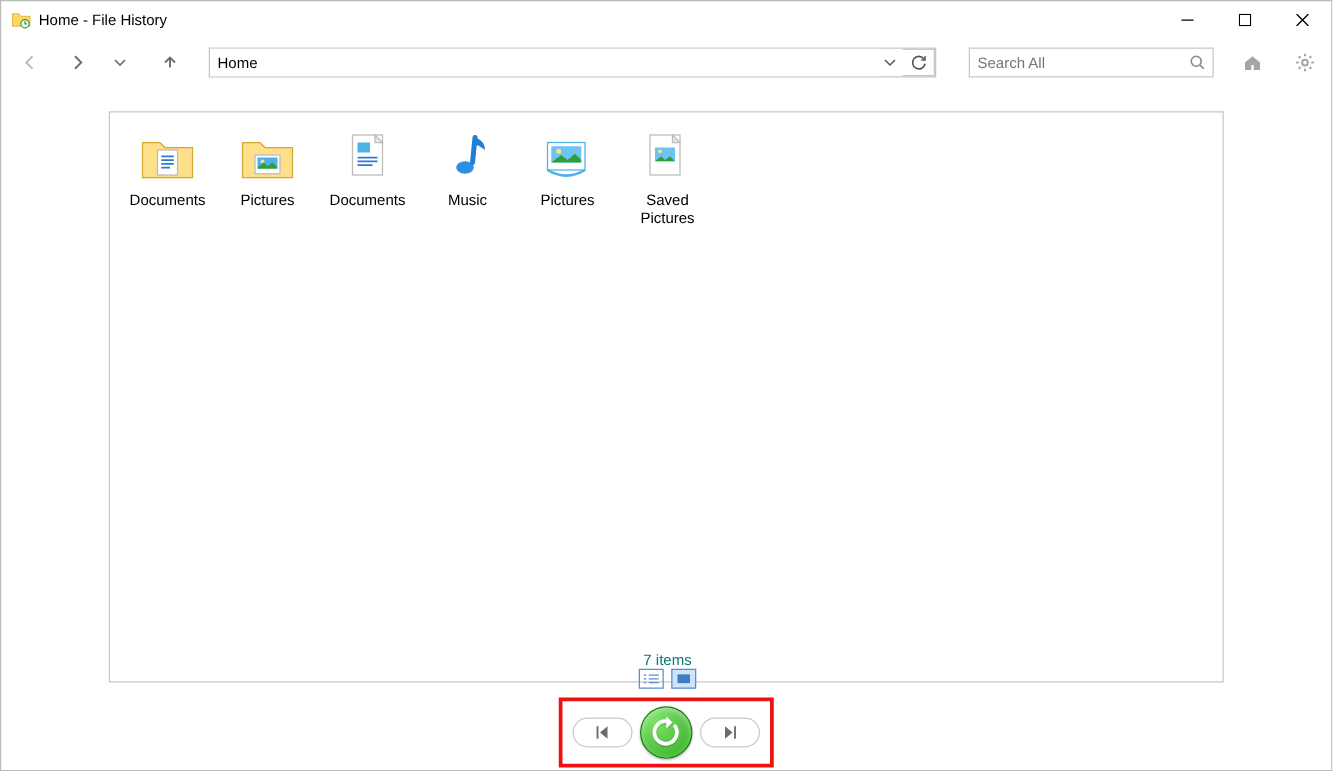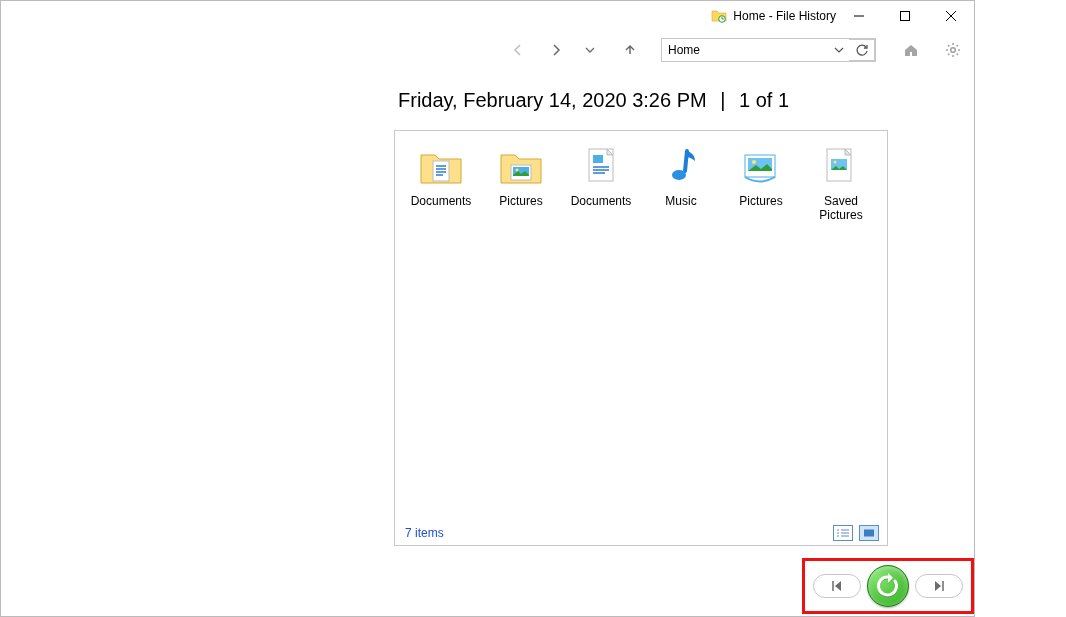--- a/index.html
+++ b/index.html
@@ -1,17 +1,17 @@
 <!DOCTYPE html>
 <html><head>
 <meta charset="utf-8">
 <style>
   * { box-sizing: border-box; margin: 0; padding: 0; font-family: "Segoe UI", Tahoma, sans-serif; }
   html, body { width: 1066px; height: 617px; background: #fff; overflow: hidden; }
-  .window { width: 975px; height: 617px; border: 1px solid #bbb; display: flex; flex-direction: column; align-items: flex-end; }
+  .window { width: 1066px; height: 617px; border: 1px solid #bbb; display: flex; flex-direction: column; }
 
   
   .titlebar { height: 30px; display: flex; align-items: center; justify-content: space-between; padding-left: 8px; }
   .titlebar-left { display: flex; align-items: center; gap: 6px; }
   .title-icon { width: 16px; height: 16px; }
   .title-text { font-size: 12px; color: #000; }
   .titlebar-right { display: flex; }
   .winbtn { width: 46px; height: 30px; display: flex; align-items: center; justify-content: center; color: #000; cursor: default; }
 
   
@@ -28,21 +28,21 @@
   .toolicon { width:22px; height:22px; display:flex; align-items:center; justify-content:center; color:#a5a5a5; margin-left:4px; }
 
   
   .content { flex:1; padding: 20px 86px 10px 86px; display:flex; flex-direction:column; }
   .heading { font-size: 20px; font-weight: 400; color:#000; margin: 0 0 18px 4px; letter-spacing: 0; }
   .panel { flex:1; border:1px solid #c8c8c8; display:flex; flex-direction:column; }
   .items { flex:1; padding: 10px 6px; display:flex; flex-wrap:wrap; align-content:flex-start; }
   .item { width: 80px; display:flex; flex-direction:column; align-items:center; text-align:center; font-size:12px; color:#000; padding-top:4px; }
   .item .iconwrap { width:48px; height:48px; display:flex; align-items:center; justify-content:center; }
   .item .label { margin-top: 2px; line-height: 1.15; }
-  .statusbar { height: 24px; border-top: 0; display:flex; align-items:center; justify-content:space-between; padding: 0 8px 0 10px; font-size:12px; color:#1d4ed8; }
+  .statusbar { height: 24px; border-top: 0; display:flex; align-items:center; justify-content:space-between; padding: 0 8px 0 10px; font-size:12px; color:#0f766e;flex-direction:column; }
   .viewtoggles { display:flex; gap:6px; }
   .viewbtn { width:20px; height:16px; border:1px solid #5a8fc6; display:flex; align-items:center; justify-content:center; }
 
   
   .bottom { height:60px; display:flex; align-items:center; justify-content:center; }
   .highlight { border:3px solid #e11; padding:4px 8px; display:flex; align-items:center; gap:0; }
   .pillbtn { width:48px; height:24px; border:1px solid #c8c8c8; border-radius:12px; background:#fff; display:flex; align-items:center; justify-content:center; color:#6b6b6b; }
   .restorebtn { width:42px; height:42px; border-radius:50%; background: radial-gradient(circle at 30% 30%, #7ee26a, #2fab1f); border:1px solid #1a7d10; margin:0 6px; display:flex; align-items:center; justify-content:center; box-shadow: inset 0 2px 6px rgba(255,255,255,.5), 0 1px 2px rgba(0,0,0,.3); }
   .restorebtn svg { filter: drop-shadow(0 1px 0 rgba(0,0,0,.2)); }
 
@@ -113,42 +113,46 @@
           </svg>
       </div>
       <div class="refresh">
         <svg width="14" height="14" viewBox="0 0 14 14">
             <path d="M11 4a5 5 0 1 0 1 4" fill="none" stroke="currentColor" stroke-width="1.3"></path>
             <path d="M12 2v3H9" fill="none" stroke="currentColor" stroke-width="1.3"></path>
           </svg>
       </div>
     </div>
 
+    <div class="searchbox">
+      <input type="text" placeholder="Search All" style="">
+      <div class="sicon">
+        <svg width="14" height="14" viewBox="0 0 14 14">
+            <circle cx="6" cy="6" r="4" fill="none" stroke="currentColor" stroke-width="1.3"></circle>
+            <path d="M9 9l3 3" stroke="currentColor" stroke-width="1.3"></path>
+          </svg>
+      </div>
+    </div>
 
     <div class="toolicon">
       <svg width="16" height="16" viewBox="0 0 16 16">
           <path d="M2 8l6-5 6 5v6H9v-4H7v4H2z" fill="currentColor"></path>
         </svg>
     </div>
     <div class="toolicon">
       <svg width="16" height="16" viewBox="0 0 16 16">
           <circle cx="8" cy="8" r="2.3" fill="none" stroke="currentColor" stroke-width="1.6"></circle>
           <g stroke="currentColor" stroke-width="1.6">
             <path d="M8 1v2M8 13v2M1 8h2M13 8h2M3 3l1.4 1.4M11.6 11.6L13 13M13 3l-1.4 1.4M4.4 11.6L3 13"></path>
           </g>
         </svg>
     </div>
   </div>
 
   <div class="content">
-    <div class="heading">
-      <span>Friday, February 14, 2020 3:26 PM</span>
-      <span style="margin:0 8px">|</span>
-      <span>1 of 1</span>
-    </div>
 
     <div class="panel">
       <div class="items" id="items">
           <div class="item">
             <div class="iconwrap">
               <svg width="44" height="40" viewBox="0 0 44 40">
                 <path d="M2 6h14l4 4h22v24H2z" fill="#ffe08a" stroke="#d2a837"></path>
                 <rect x="14" y="12" width="16" height="20" fill="#fff" stroke="#bbb"></rect>
                 <g stroke="#2d7bd4" stroke-width="1.4">
                   <path d="M17 17h10M17 20h10M17 23h10M17 26h7"></path>

